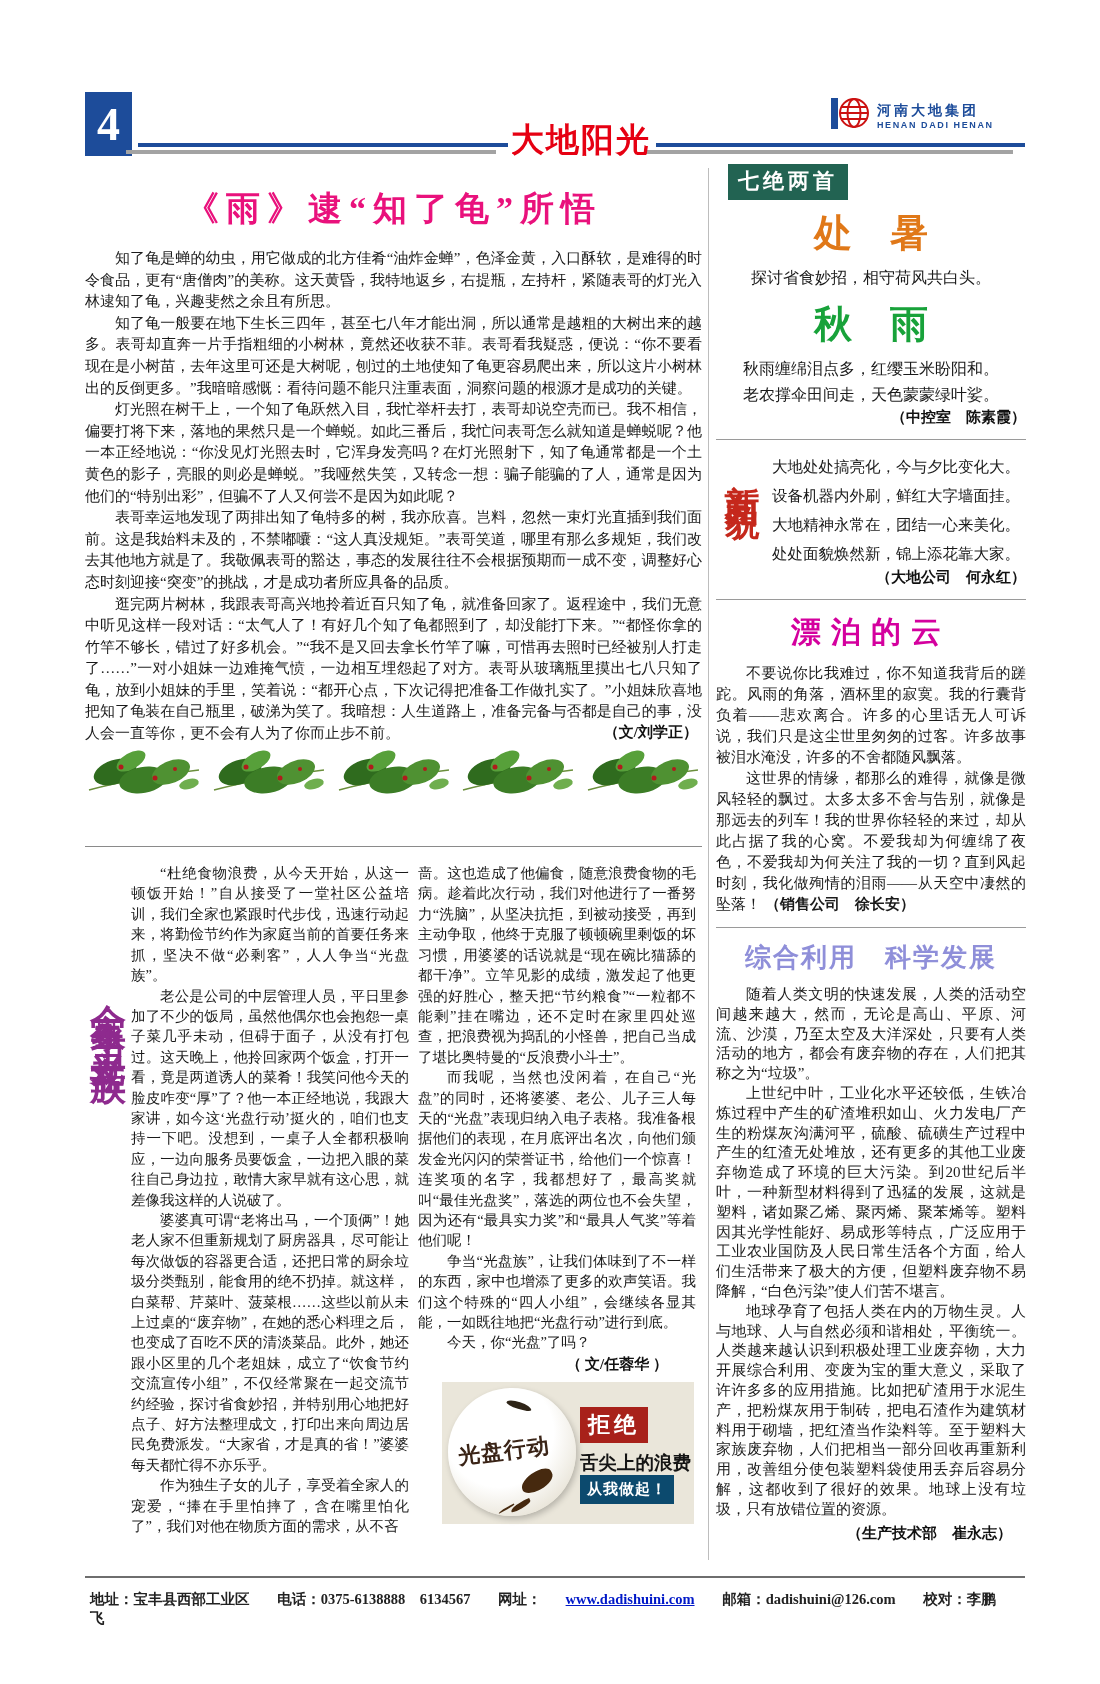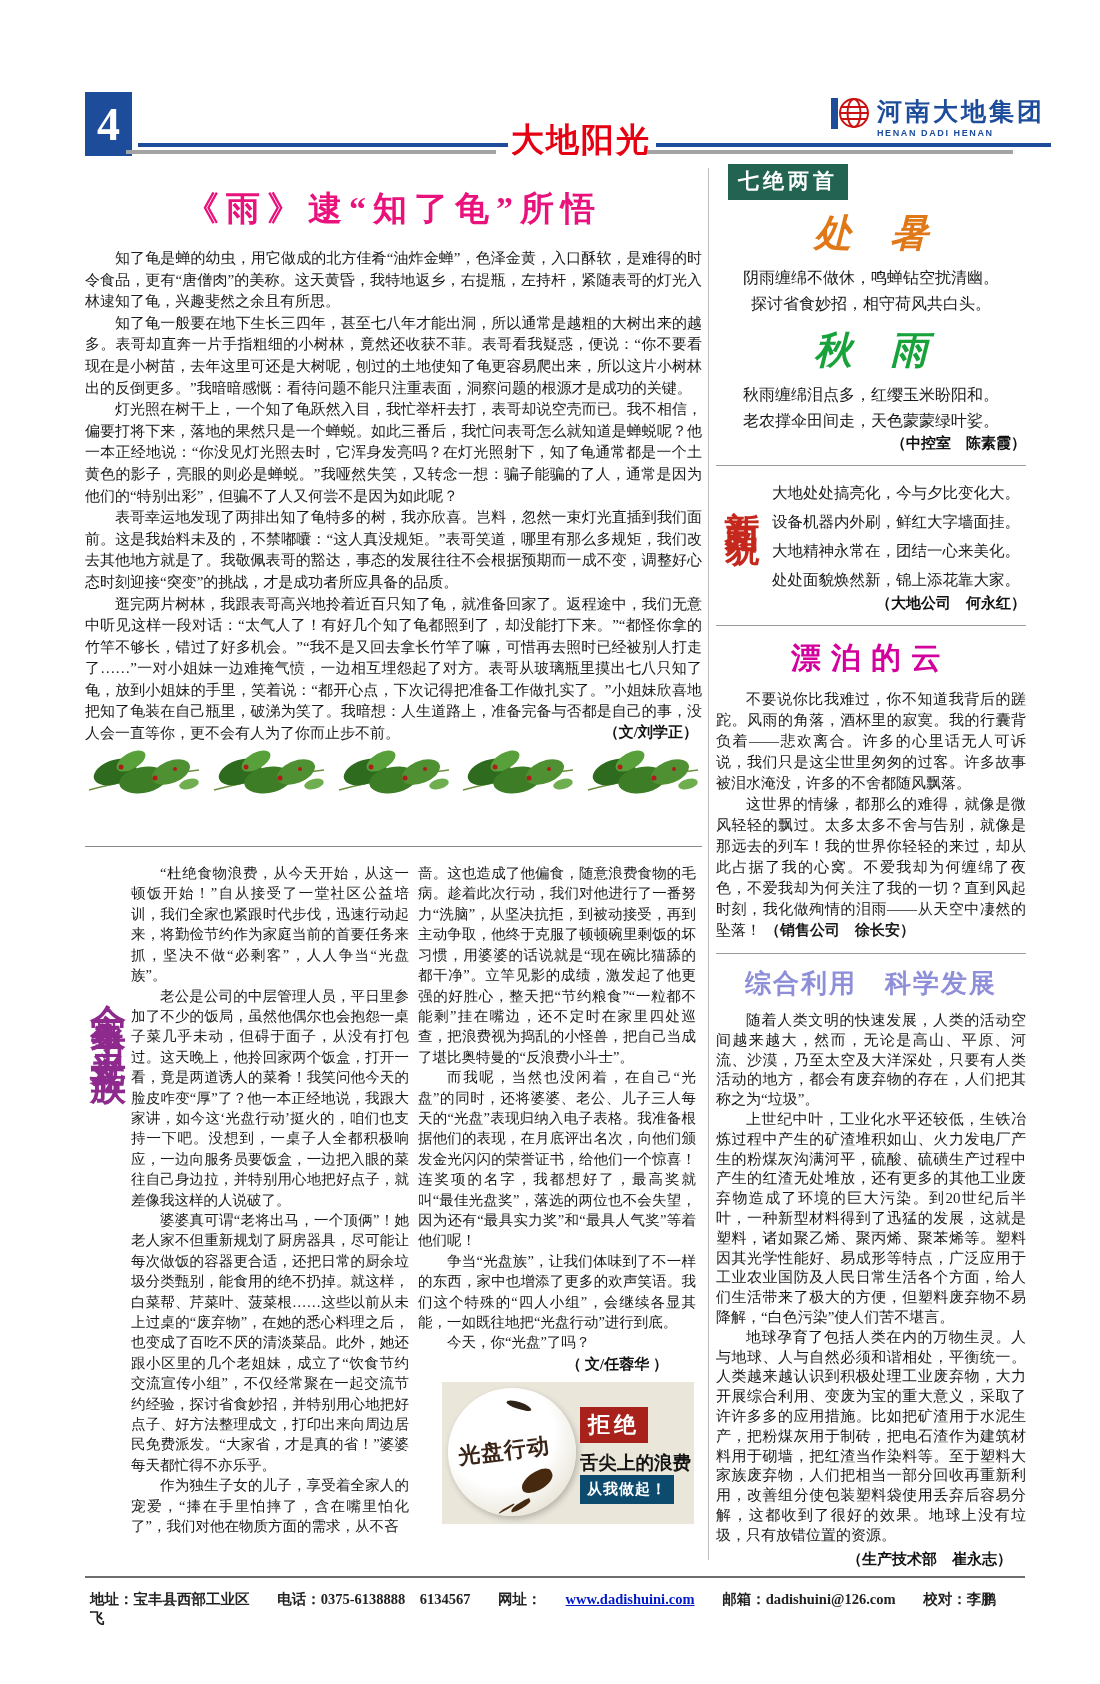--- a/index.html
+++ b/index.html
@@ -11,21 +11,21 @@
   .pagenum { position:absolute; left:85px; top:92px; width:47px; height:64px; background:#1d4c9a; color:#fff;
              display:flex; align-items:center; justify-content:center; font-size:46px; font-weight:700; }
   .masthead { position:absolute; left:508px; top:118px; width:146px; text-align:center; color:#e60012;
               font-size:33px; font-weight:900; letter-spacing:2px; font-family:"Liberation Sans", sans-serif; }
   .hseg { position:absolute; top:143px; height:4px; background:#1d4c9a; }
   .hseg::after { content:""; position:absolute; left:-12px; right:12px; top:7px; height:4px; background:#a3a3a3; }
   .hseg.left { left:138px; width:370px; }
   .hseg.right { left:656px; width:369px; }
   .logo { position:absolute; left:830px; top:94px; display:flex; gap:7px; align-items:center;
           border-bottom:4px solid #1d4c9a; padding:0 6px 5px 0; }
-  .logo-cn { color:#1d4c9a; font-weight:900; font-size:25px; letter-spacing:3px; font-family:Liberation Serif, serif; }
+  .logo-cn { color:#1d4c9a; font-weight:900; font-size:14px; letter-spacing:3px; font-family:Liberation Serif, serif; }
   .logo-en { color:#1d4c9a; font-weight:700; font-size:9px; letter-spacing:1.6px; font-family:"Liberation Sans", sans-serif; }
 
   
   .vdiv { position:absolute; left:708px; top:168px; width:1px; height:1392px; background:#bdbdbd; }
   .left-col { position:absolute; left:85px; top:182px; width:617px; }
   .right-col { position:absolute; left:716px; top:164px; width:310px; }
 
   
   .rain-title { text-align:center; color:#e9117c; font-size:34px; font-weight:700; letter-spacing:7px; margin:4px 0 16px; }
   .rain-body p { font-size:15px; line-height:21.6px; text-align:justify; text-indent:2em; }
@@ -60,21 +60,21 @@
   .refuse { display:inline-block; background:#a8211a; color:#fff; font-size:22px; font-weight:900;
             letter-spacing:4px; padding:3px 8px; font-family:"Liberation Sans", sans-serif; }
   .waste { font-size:18.5px; font-weight:700; color:#141414; margin-top:7px; white-space:nowrap;
            font-family:"Liberation Sans", sans-serif; }
   .slogan { display:inline-block; background:#0c4a6e; color:#fff; font-size:15px; font-weight:700;
             padding:5px 7px; margin-top:0; letter-spacing:1px; font-family:"Liberation Sans", sans-serif; }
 
   
   .poem-tag { display:inline-block; background:#226352; color:#fff; font-size:21px; font-weight:700;
               letter-spacing:4px; padding:3px 10px 5px; margin-left:12px; }
-  .poem-title { text-align:center; font-weight:900; font-size:38px; margin:8px 0 6px;font-style:italic; }
+  .poem-title { text-align:center; font-weight:900; font-size:38px; margin:8px 0 6px; }
   .t-orange { color:#e07818; }
   .t-green { color:#18a23a; }
   .poemline { text-align:center; font-size:16px; line-height:26px; font-weight:500; }
   .rc-rule { border:none; border-top:1px solid #9a9a9a; margin:12px 0; }
   .newlook { display:flex; margin-top:2px; }
   .nl-vt { writing-mode:vertical-rl; text-orientation:upright; color:#c5281c; font-size:35px; font-weight:900;
            width:50px; letter-spacing:11px; line-height:50px; margin-top:4px; flex:none; }
   .nl-body { flex:1; padding-left:6px; }
   .nl-body p { font-size:15.5px; line-height:29px; }
   .cloud-title { text-align:center; color:#d4009e; font-size:30px; font-weight:900; letter-spacing:10px; margin:2px 0 10px; }
@@ -186,21 +186,21 @@
             <circle cx="90" cy="21" r="2" fill="#b01c1c"></circle>
           </svg></span>
     </div>
 
     <hr class="left-rule">
 
     <div class="guangpan">
       <div class="vt">全家争当﹃光盘族﹄</div>
       <div class="gcol first">
         <p class="indent">“杜绝食物浪费，从今天开始，从这一顿饭开始！”自从接受了一堂社区公益培训，我们全家也紧跟时代步伐，迅速行动起来，将勤俭节约作为家庭当前的首要任务来抓，坚决不做“必剩客”，人人争当“光盘族”。</p>
-        <p class="indent">老公是公司的中层管理人员，平日里参加了不少的饭局，虽然他偶尔也会抱怨一桌子菜几乎未动，但碍于面子，从没有打包过。这天晚上，他拎回家两个饭盒，打开一看，竟是两道诱人的菜肴！我笑问他今天的脸皮咋变“厚”了？他一本正经地说，我跟大家讲，如今这‘光盘行动’挺火的，咱们也支持一下吧。没想到，一桌子人全都积极响应，一边向服务员要饭盒，一边把入眼的菜往自己身边拉，并特别用心地把好点子，就差像我这样的人说破了。</p>
+        <p class="indent">老公是公司的中层管理人员，平日里参加了不少的饭局，虽然他偶尔也会抱怨一桌子菜几乎未动，但碍于面子，从没有打包过。这天晚上，他拎回家两个饭盒，打开一看，竟是两道诱人的菜肴！我笑问他今天的脸皮咋变“厚”了？他一本正经地说，我跟大家讲，如今这‘光盘行动’挺火的，咱们也支持一下吧。没想到，一桌子人全都积极响应，一边向服务员要饭盒，一边把入眼的菜往自己身边拉，敢情大家早就有这心思，就差像我这样的人说破了。</p>
         <p class="indent">婆婆真可谓“老将出马，一个顶俩”！她老人家不但重新规划了厨房器具，尽可能让每次做饭的容器更合适，还把日常的厨余垃圾分类甄别，能食用的绝不扔掉。就这样，白菜帮、芹菜叶、菠菜根……这些以前从未上过桌的“废弃物”，在她的悉心料理之后，也变成了百吃不厌的清淡菜品。此外，她还跟小区里的几个老姐妹，成立了“饮食节约交流宣传小组”，不仅经常聚在一起交流节约经验，探讨省食妙招，并特别用心地把好点子、好方法整理成文，打印出来向周边居民免费派发。“大家省，才是真的省！”婆婆每天都忙得不亦乐乎。</p>
         <p class="indent">作为独生子女的儿子，享受着全家人的宠爱，“捧在手里怕摔了，含在嘴里怕化了”，我们对他在物质方面的需求，从不吝</p>
       </div>
       <div class="gcol">
         <p>啬。这也造成了他偏食，随意浪费食物的毛病。趁着此次行动，我们对他进行了一番努力“洗脑”，从坚决抗拒，到被动接受，再到主动争取，他终于克服了顿顿碗里剩饭的坏习惯，用婆婆的话说就是“现在碗比猫舔的都干净”。立竿见影的成绩，激发起了他更强的好胜心，整天把“节约粮食”“一粒都不能剩”挂在嘴边，还不定时在家里四处巡查，把浪费视为捣乱的小怪兽，把自己当成了堪比奥特曼的“反浪费小斗士”。</p>
         <p class="indent">而我呢，当然也没闲着，在自己“光盘”的同时，还将婆婆、老公、儿子三人每天的“光盘”表现归纳入电子表格。我准备根据他们的表现，在月底评出名次，向他们颁发金光闪闪的荣誉证书，给他们一个惊喜！连奖项的名字，我都想好了，最高奖就叫“最佳光盘奖”，落选的两位也不会失望，因为还有“最具实力奖”和“最具人气奖”等着他们呢！</p>
         <p class="indent">争当“光盘族”，让我们体味到了不一样的东西，家中也增添了更多的欢声笑语。我们这个特殊的“四人小组”，会继续各显其能，一如既往地把“光盘行动”进行到底。</p>
         <p class="indent">今天，你“光盘”了吗？</p>
         <div class="byline gp-byline">（ 文/任蓉华 ）</div>
 
@@ -217,21 +217,20 @@
           </div>
         </div>
       </div>
     </div>
   </div>
 
   <div class="right-col">
     <div class="poem-tag">七绝两首</div>
 
     <h2 class="poem-title t-orange">处　暑</h2>
-    <p class="poemline">阴雨缠绵不做休，鸣蝉钻空扰清幽。</p>
     <p class="poemline">探讨省食妙招，相守荷风共白头。</p>
 
     <h2 class="poem-title t-green">秋　雨</h2>
     <p class="poemline">秋雨缠绵泪点多，红缨玉米盼阳和。</p>
     <p class="poemline">老农撑伞田间走，天色蒙蒙绿叶娑。</p>
     <div class="byline">（中控室　陈素霞）</div>
 
     <hr class="rc-rule">
 
     <div class="newlook">

